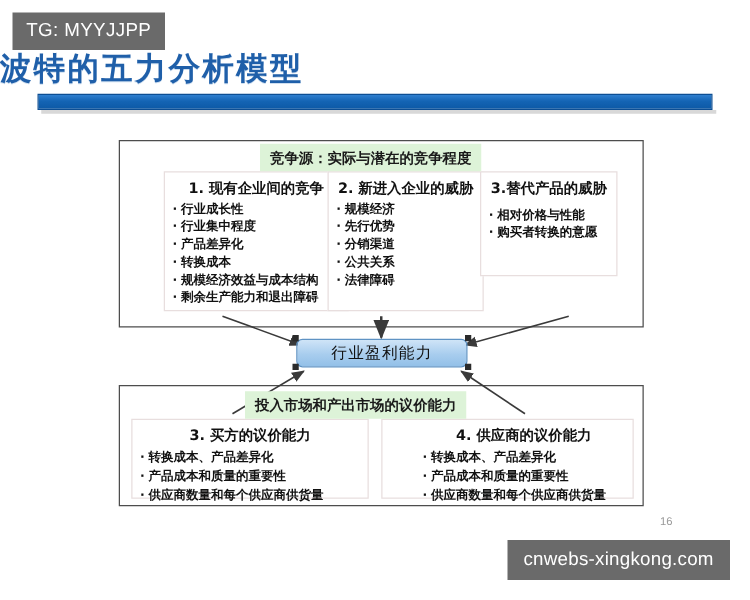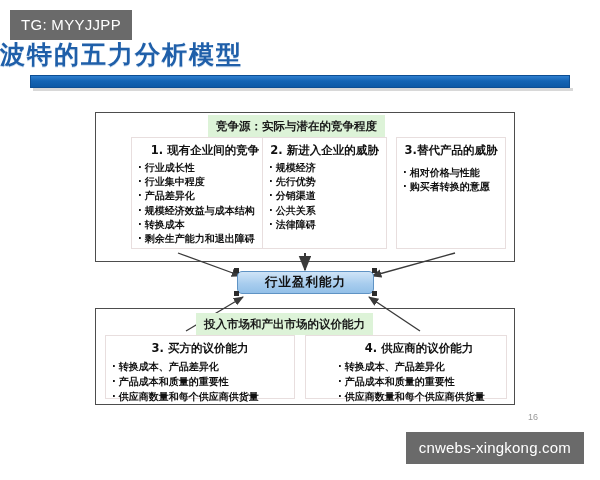--- a/index.html
+++ b/index.html
@@ -98,36 +98,36 @@
     font-family:"DejaVu Sans",sans-serif;
   }
   .force-list li:before{
     content:"·";
     margin-right:3px;
     font-weight:bold;
   }
 
   .fb1{left:105px;top:42px;width:148px;height:112px;margin-left:26px;}
   .fb2{left:262px;top:42px;width:125px;height:112px;}
-  .fb3{left:396px;top:42px;width:110px;height:112px;}
+  .fb3{left:384px;top:42px;width:110px;height:84px;}
   .fb4{left:105px;top:240px;width:190px;height:64px;}
   .fb5{left:305px;top:240px;width:202px;height:64px;padding-left:32px;}
 
   .fb4 .force-list li, .fb5 .force-list li{line-height:1.5;}
 
   
   .center-box{
     position:absolute;left:237px;top:176px;
     width:137px;height:23px;
     background:linear-gradient(to bottom,#cfe4f7 0%,#a8cdee 55%,#93c0e8 100%);
     border:1.3px solid #5f93c4;
     border-radius:5px;
     box-sizing:border-box;
     display:flex;align-items:center;justify-content:center;
-    font-size:12.5px;font-weight:bold;color:#111;
+    font-size:12.5px;font-weight:normal;color:#111;
     letter-spacing:1px;
     font-family:"DejaVu Sans",sans-serif;
     z-index:7;
   }
   .handle{
     position:absolute;width:5px;height:5px;background:#2b2b2b;z-index:8;
   }
 
   svg.arrows{position:absolute;left:0;top:0;width:600px;height:330px;z-index:2;}
 
@@ -182,22 +182,22 @@
 
     <div class="green-label green-top">竞争源：实际与潜在的竞争程度</div>
     <div class="green-label green-bottom">投入市场和产出市场的议价能力</div>
 
     <div class="force-box fb1">
       <div class="force-title">1. 现有企业间的竞争</div>
       <ul class="force-list">
         <li>行业成长性</li>
         <li>行业集中程度</li>
         <li>产品差异化</li>
+        <li>转换成本</li>
         <li>规模经济效益与成本结构</li>
-        <li>转换成本</li>
         <li>剩余生产能力和退出障碍</li>
       </ul>
     </div>
 
     <div class="force-box fb2">
       <div class="force-title">2. 新进入企业的威胁</div>
       <ul class="force-list">
         <li>规模经济</li>
         <li>先行优势</li>
         <li>分销渠道</li>

